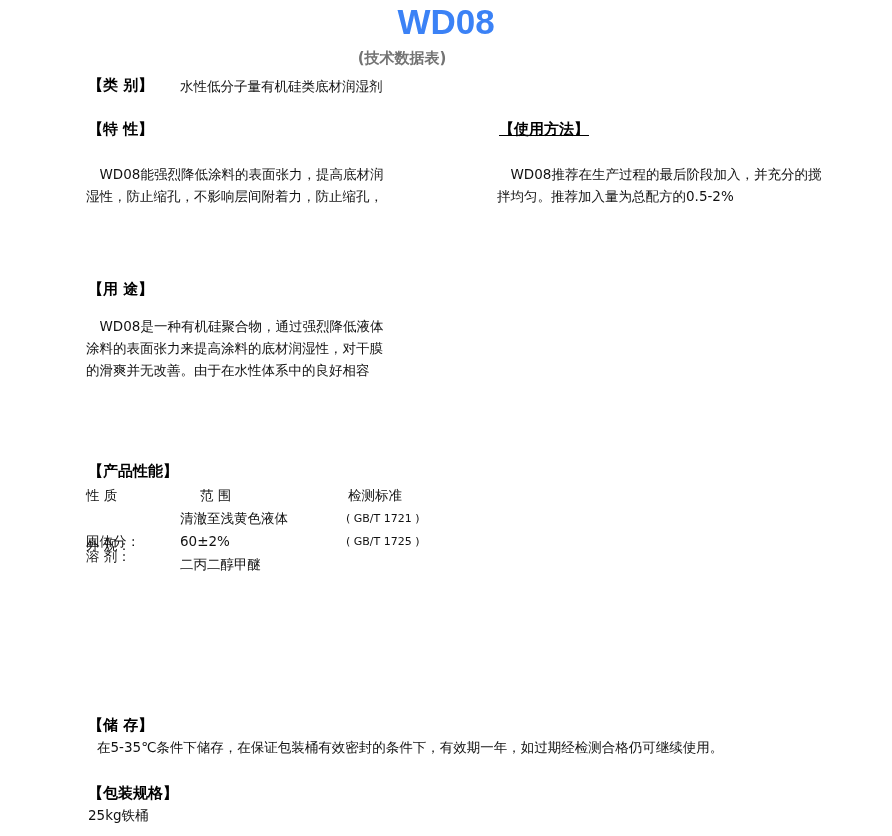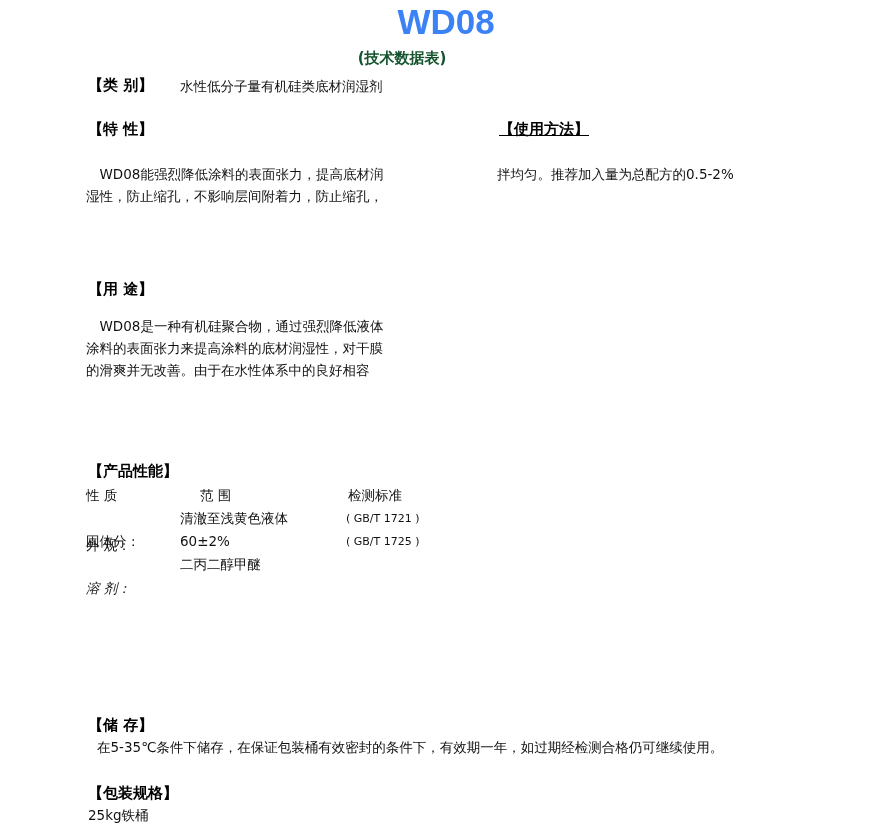--- a/index.html
+++ b/index.html
@@ -2,21 +2,21 @@
 <html><head>
 <meta charset="utf-8">
 <style>
   html, body { margin: 0; padding: 0; background: #ffffff; }
   body { width: 892px; height: 836px; position: relative; overflow: hidden;
          font-family: "DejaVu Sans", "Liberation Sans", sans-serif; color: #111; }
   .abs { position: absolute; white-space: nowrap; }
   .title { left: 0; width: 892px; top: 2px; text-align: center;
            font-family: "Liberation Sans", sans-serif; font-weight: bold; font-size: 35px; letter-spacing: 0; color: #3b82f6; }
   .subtitle { left: 0; width: 804px; top: 49px; text-align: center;
-              font-weight: bold; font-size: 15px; color: #14532d; }
+              font-weight: bold; font-size: 15px; color: #737373; }
   .heading { font-weight: bold; font-size: 15px; color: #000; }
   .body { font-size: 13.5px; line-height: 22px; color: #111; white-space: normal; }
   .row { font-size: 13.5px; }
   .std { font-size: 11px; }
 </style>
 </head>
 <body>
 
 <div>
 
@@ -27,20 +27,21 @@
   <div class="abs row" style="left:180px; top:78px;">水性低分子量有机硅类底材润湿剂</div>
 
   <div class="abs heading" style="left:88px; top:120px;">【特 性】</div>
   <div class="abs body" style="left:86px; top:163px; width:360px;">
     <div>　WD08能强烈降低涂料的表面张力，提高底材润</div>
     <div>湿性，防止缩孔，不影响层间附着力，防止缩孔，</div>
   </div>
 
   <div class="abs heading" style="left:499px; top:120px;text-decoration:underline;">【使用方法】</div>
   <div class="abs body" style="left:497px; top:163px; width:380px;">
+    <div>　WD08推荐在生产过程的最后阶段加入，并充分的搅</div>
     <div>拌均匀。推荐加入量为总配方的0.5-2%</div>
   </div>
 
   <div class="abs heading" style="left:88px; top:280px;">【用 途】</div>
   <div class="abs body" style="left:86px; top:315px; width:360px;">
     <div>　WD08是一种有机硅聚合物，通过强烈降低液体</div>
     <div>涂料的表面张力来提高涂料的底材润湿性，对干膜</div>
     <div>的滑爽并无改善。由于在水性体系中的良好相容</div>
   </div>
 
@@ -51,21 +52,21 @@
     <div class="abs row" style="left:348px; top:487px;">检测标准</div>
 
     <div class="abs row" style="left:86px; top:537px;">外 观：</div>
     <div class="abs row" style="left:180px; top:510px;">清澈至浅黄色液体</div>
     <div class="abs std" style="left:346px; top:512px;">( GB/T 1721 )</div>
 
     <div class="abs row" style="left:86px; top:533px;">固体分：</div>
     <div class="abs row" style="left:180px; top:533px;">60±2%</div>
     <div class="abs std" style="left:346px; top:535px;">( GB/T 1725 )</div>
 
-    <div class="abs row" style="left:86px; top:580px;font-style:italic;">溶 剂：</div>
+    <div class="abs row" style="left:86px; top:548px;">溶 剂：</div>
     <div class="abs row" style="left:180px; top:556px;">二丙二醇甲醚</div>
   </div>
 
   <div class="abs heading" style="left:88px; top:716px;">【储 存】</div>
   <div class="abs row" style="left:97px; top:739px;">在5-35℃条件下储存，在保证包装桶有效密封的条件下，有效期一年，如过期经检测合格仍可继续使用。</div>
 
   <div class="abs heading" style="left:88px; top:784px;">【包装规格】</div>
   <div class="abs row" style="left:88px; top:807px;">25kg铁桶</div>
 
 </div>

